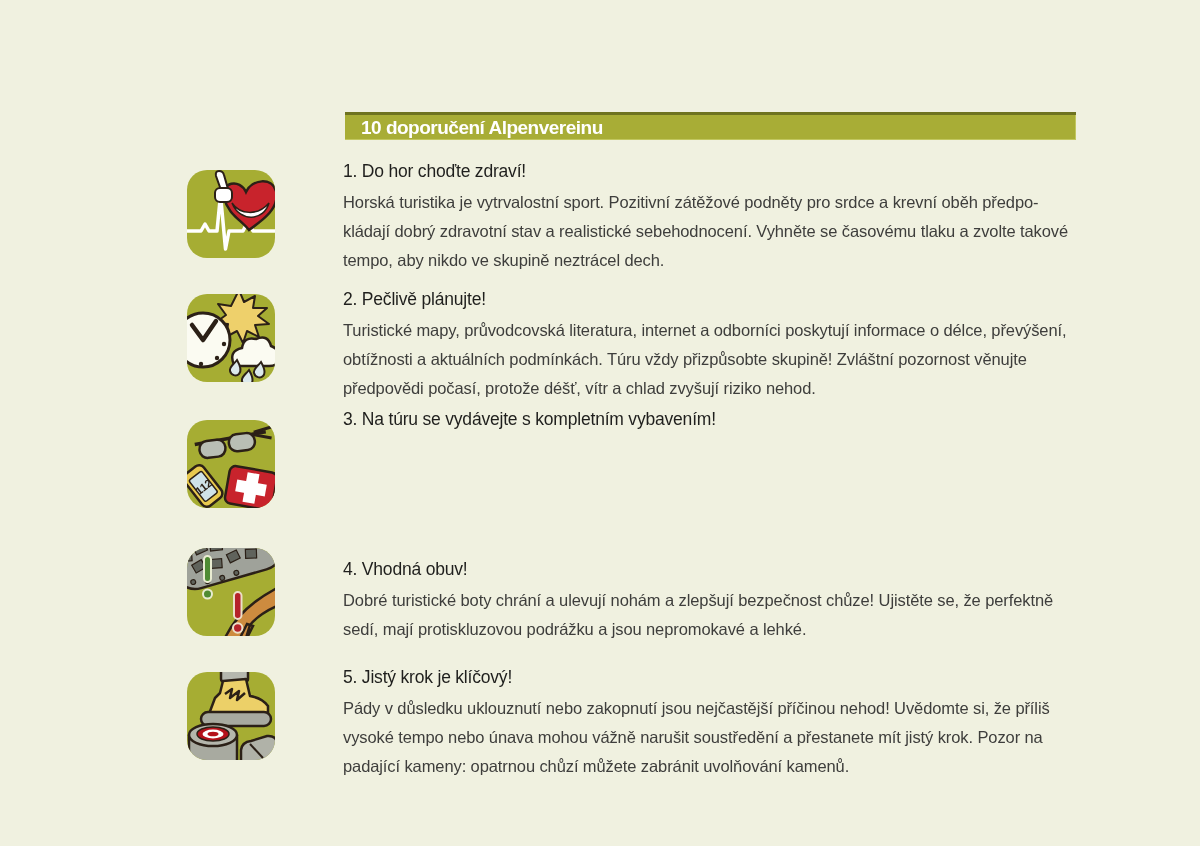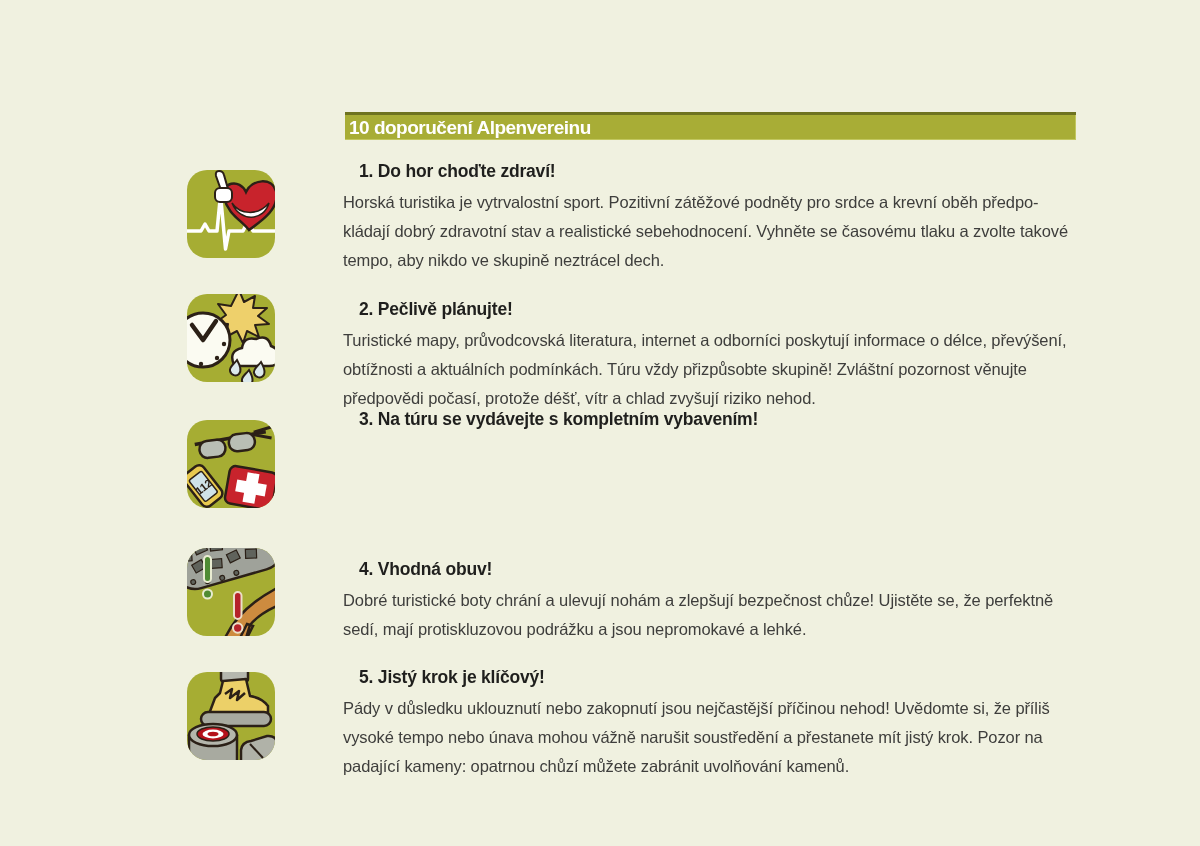--- a/index.html
+++ b/index.html
@@ -12,32 +12,32 @@
   }
   .page{position:absolute;inset:0;}
   .header-bar{
     position:absolute;left:345px;top:112px;width:731px;height:25px;
     background:#a8ad36;
     border-top:3px solid #6e7320;
     box-shadow:inset -1px -1px 0 #c2c75f;
   }
   .header-bar .title{
     color:#ffffff;font-size:19px;font-weight:800;line-height:25px;
-    letter-spacing:-0.5px;padding-left:4px;
+    letter-spacing:-0.5px;padding-left:16px;
     white-space:nowrap;
   }
   .icon{position:absolute;left:187px;width:88px;height:88px;}
   .txt{position:absolute;left:343px;width:748px;}
   .sec1 .icon{top:170px}.sec1 .txt{top:160px}
-  .sec2 .icon{top:294px}.sec2 .txt{top:298px}
+  .sec2 .icon{top:294px}.sec2 .txt{top:288px}
   .sec3 .icon{top:420px}.sec3 .txt{top:408px}
   .sec4 .icon{top:548px}.sec4 .txt{top:558px}
   .sec5 .icon{top:672px}.sec5 .txt{top:666px}
   h3.heading{
-    margin:0 0 6px 16px;font-size:17.5px;font-weight:700;color:#1f1f1d;
+    margin:0 0 6px 0;font-size:17.5px;font-weight:400;color:#1f1f1d;
     letter-spacing:-0.2px;line-height:22px;
   }
   p.body{
     margin:0;font-size:16.5px;line-height:29px;color:#3e3e3c;
     letter-spacing:-0.1px;white-space:pre-line;
   }
 </style>
 </head>
 <body>
 

